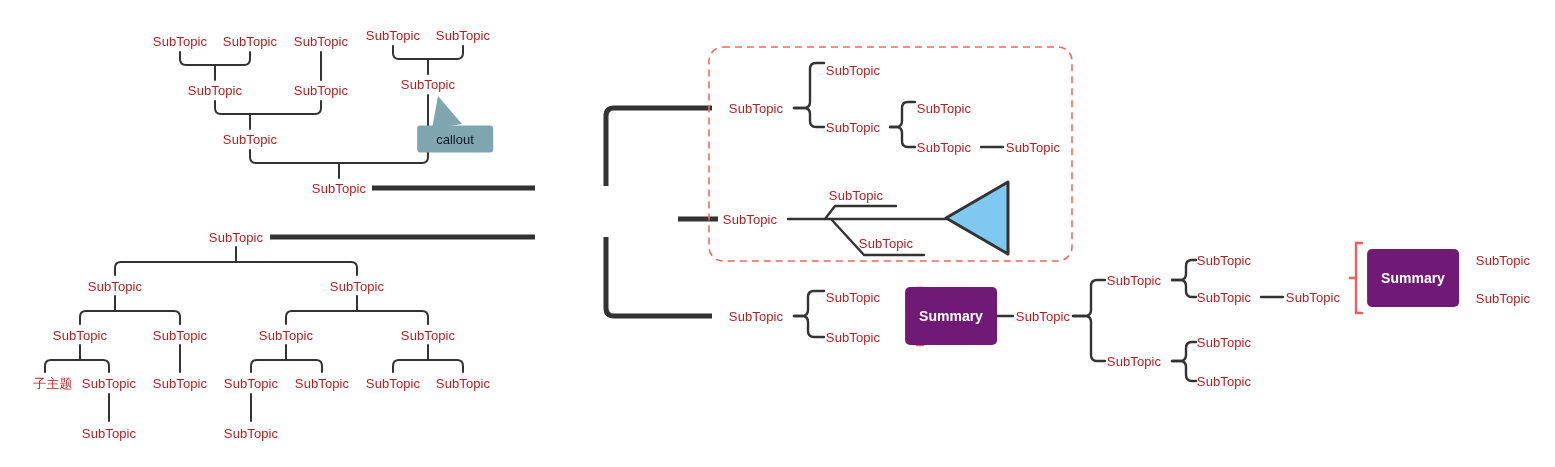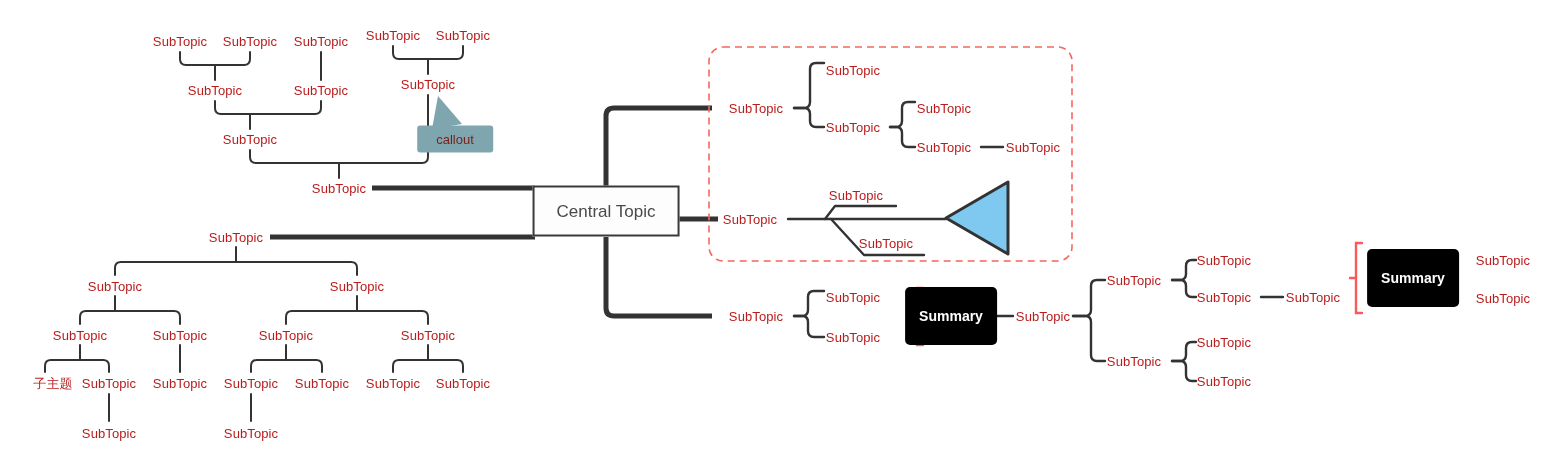--- a/index.html
+++ b/index.html
@@ -5,24 +5,24 @@
   html,body{margin:0;padding:0;background:#ffffff;}
   body{font-family:"Liberation Sans","DejaVu Sans",sans-serif;}
   #canvas{position:relative;width:1555px;height:467px;background:#ffffff;overflow:hidden;}
   #wires{position:absolute;left:0;top:0;width:1555px;height:467px;}
   .node{position:absolute;font-size:13px;color:#b91c1c;white-space:nowrap;
         transform:translate(-50%,-50%);line-height:1;letter-spacing:.1px;}
   .central{position:absolute;transform:translate(-50%,-50%);
            border:2px solid #3a3a3a;background:#fdfdfd;color:#4a4a4a;
            font-size:17px;padding:15px 22px;white-space:nowrap;line-height:1;}
   .summary{position:absolute;transform:translate(-50%,-50%);
-           background:#000000;color:#ffffff;font-size:14px;font-weight:bold;
+           background:#701a75;color:#ffffff;font-size:14px;font-weight:bold;
            border-radius:5px;padding:22px 14px;white-space:nowrap;line-height:1;}
   .callout{position:absolute;transform:translate(-50%,-50%);
-           background:#7fa6ae;color:#7f1d1d;font-size:13px;
+           background:#7fa6ae;color:#0f172a;font-size:13px;
            border-radius:3px;padding:7px 19px;white-space:nowrap;line-height:1;}
 </style>
 </head>
 <body>
 
 <div id="canvas">
 
   <svg id="wires" viewBox="0 0 1555 467" xmlns="http://www.w3.org/2000/svg">
 
     <g stroke="#333" stroke-width="5" fill="none" stroke-linecap="butt">
@@ -140,21 +140,20 @@
     </g>
 
     <g stroke="#fb5a5a" stroke-width="2.4" fill="none" stroke-linecap="round">
       <path d="M 923 288 L 917 288 L 917 345 L 923 345"></path>
       <path d="M 917 316 L 911 316"></path>
       <path d="M 1362 243 L 1356 243 L 1356 313 L 1362 313"></path>
       <path d="M 1356 278 L 1350 278"></path>
     </g>
   </svg>
 
-  <div class="central" style="left:606px;top:211px">Central Topic</div>
 
   <div class="node" style="left:339px;top:188px">SubTopic</div>
   <div class="node" style="left:250px;top:139px">SubTopic</div>
   <div class="node" style="left:428px;top:84px">SubTopic</div>
   <div class="node" style="left:215px;top:90px">SubTopic</div>
   <div class="node" style="left:321px;top:90px">SubTopic</div>
   <div class="node" style="left:180px;top:41px">SubTopic</div>
   <div class="node" style="left:250px;top:41px">SubTopic</div>
   <div class="node" style="left:321px;top:41px">SubTopic</div>
   <div class="node" style="left:393px;top:35px">SubTopic</div>

